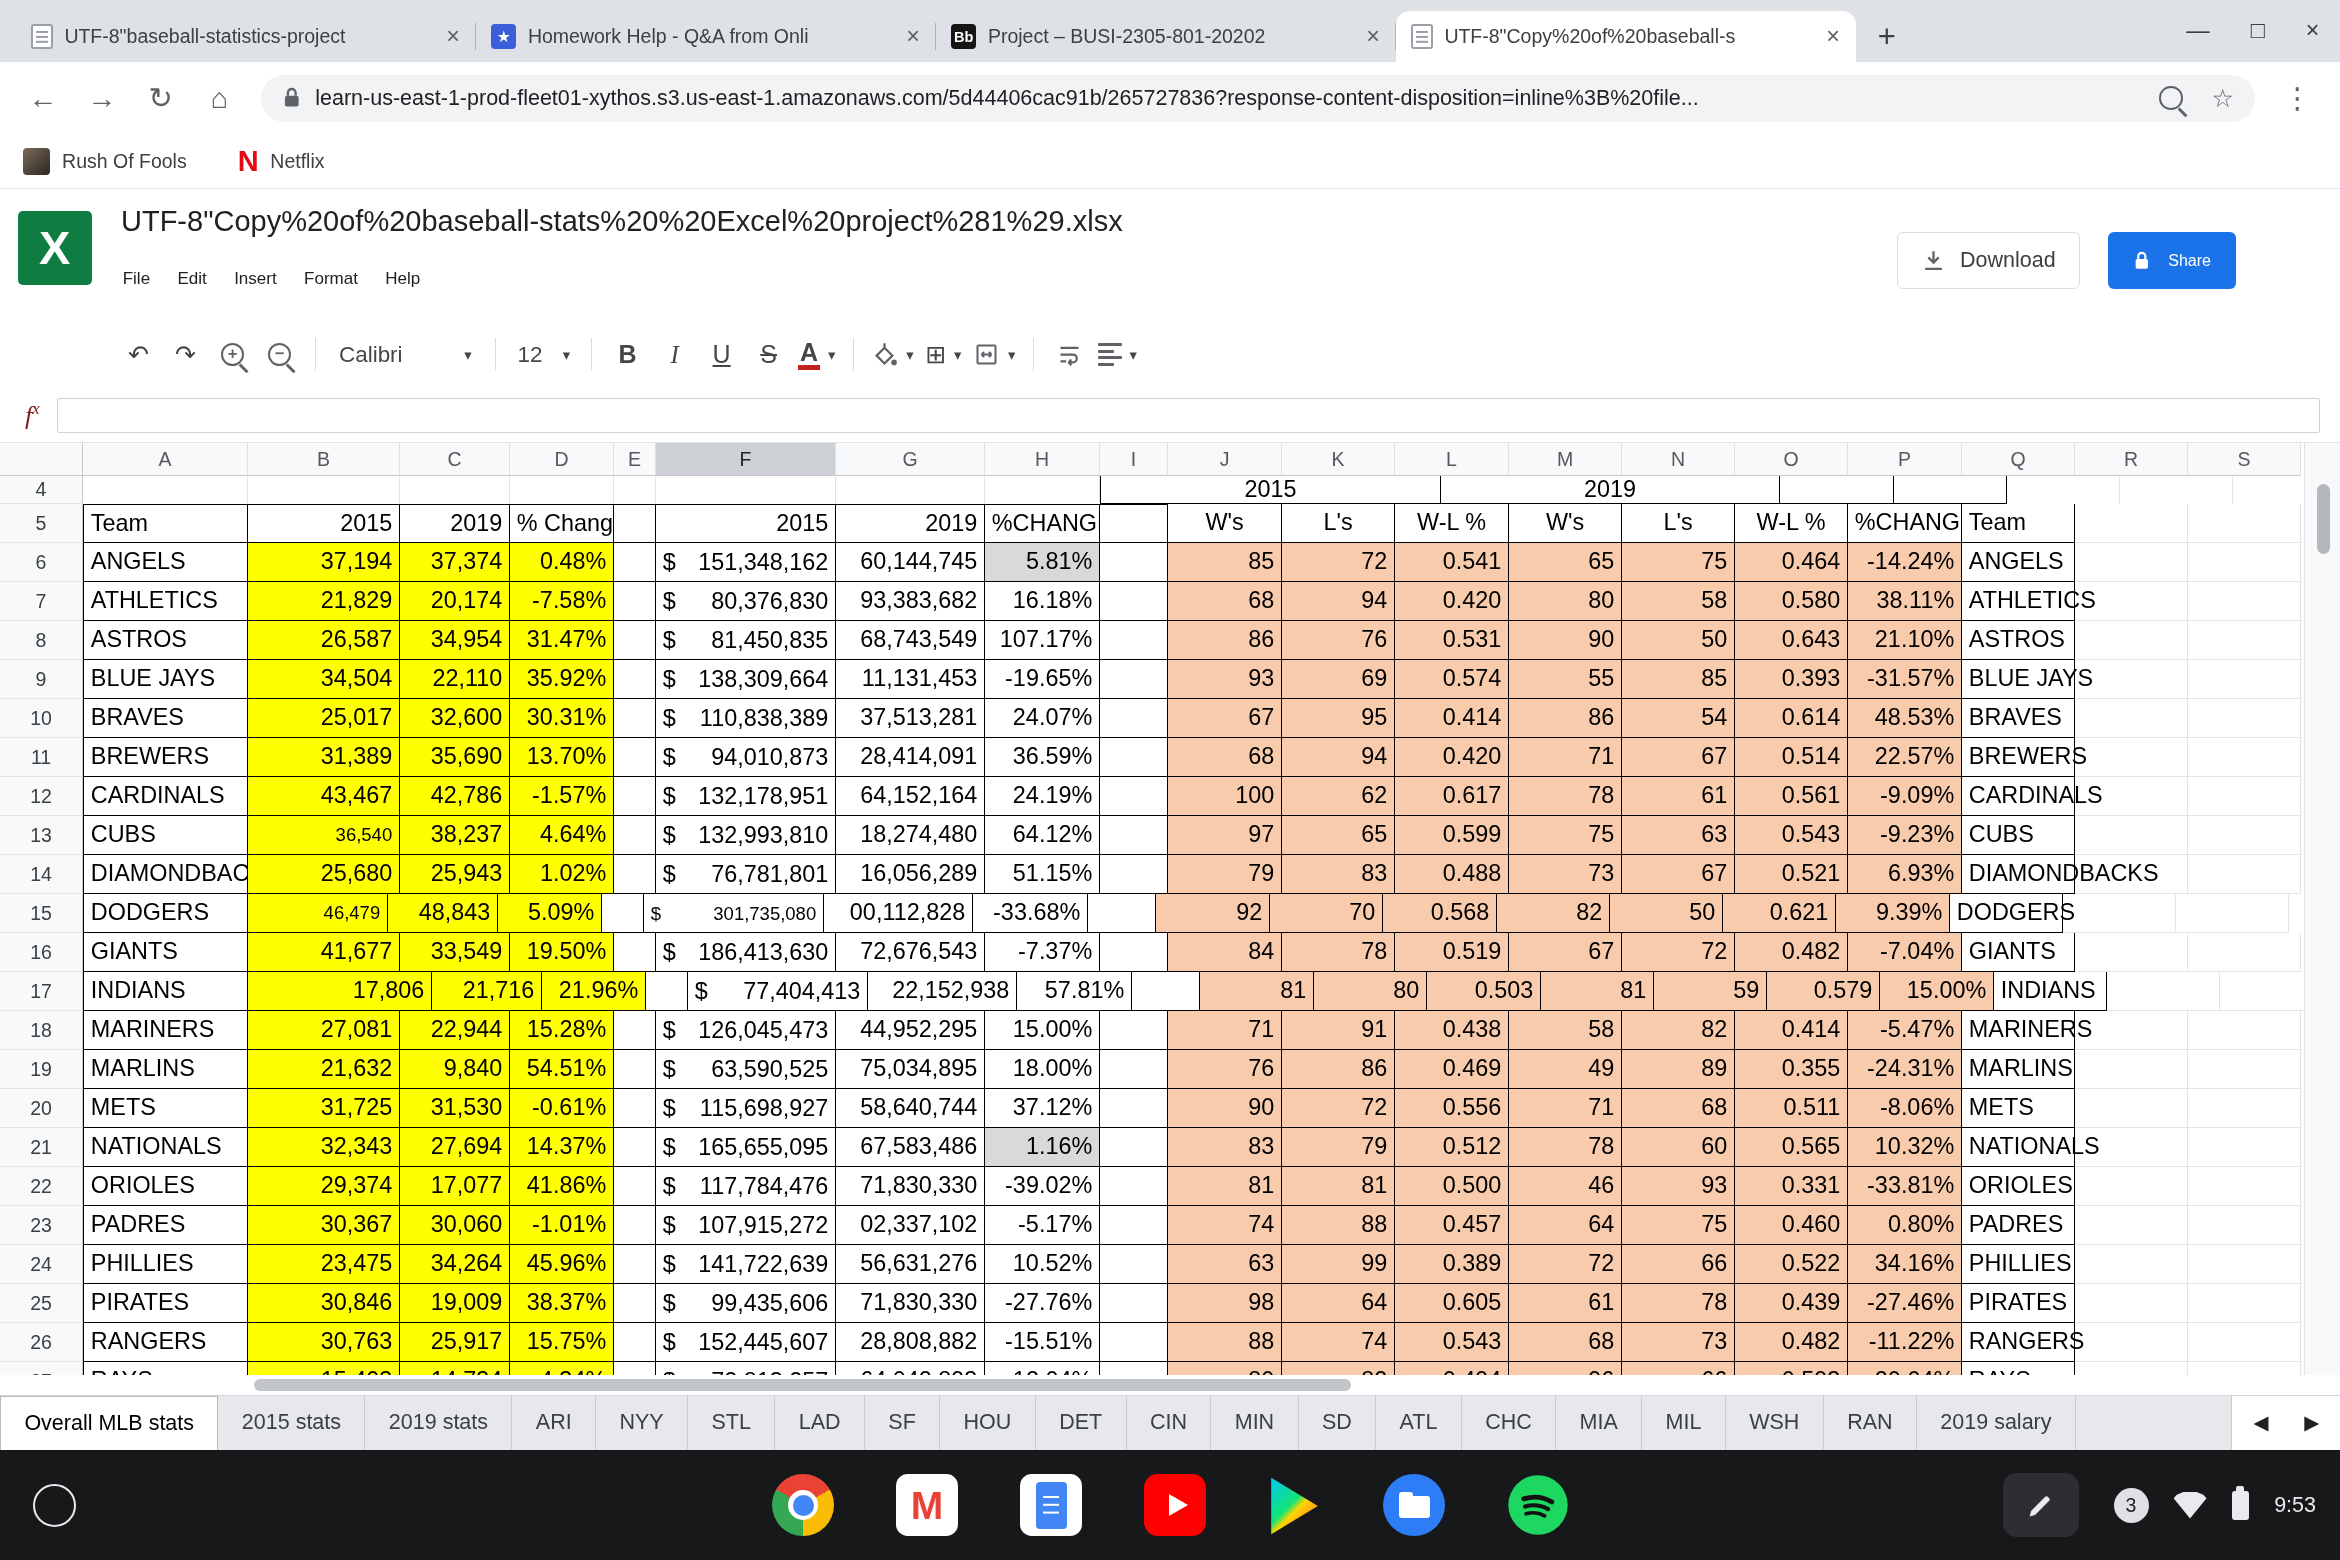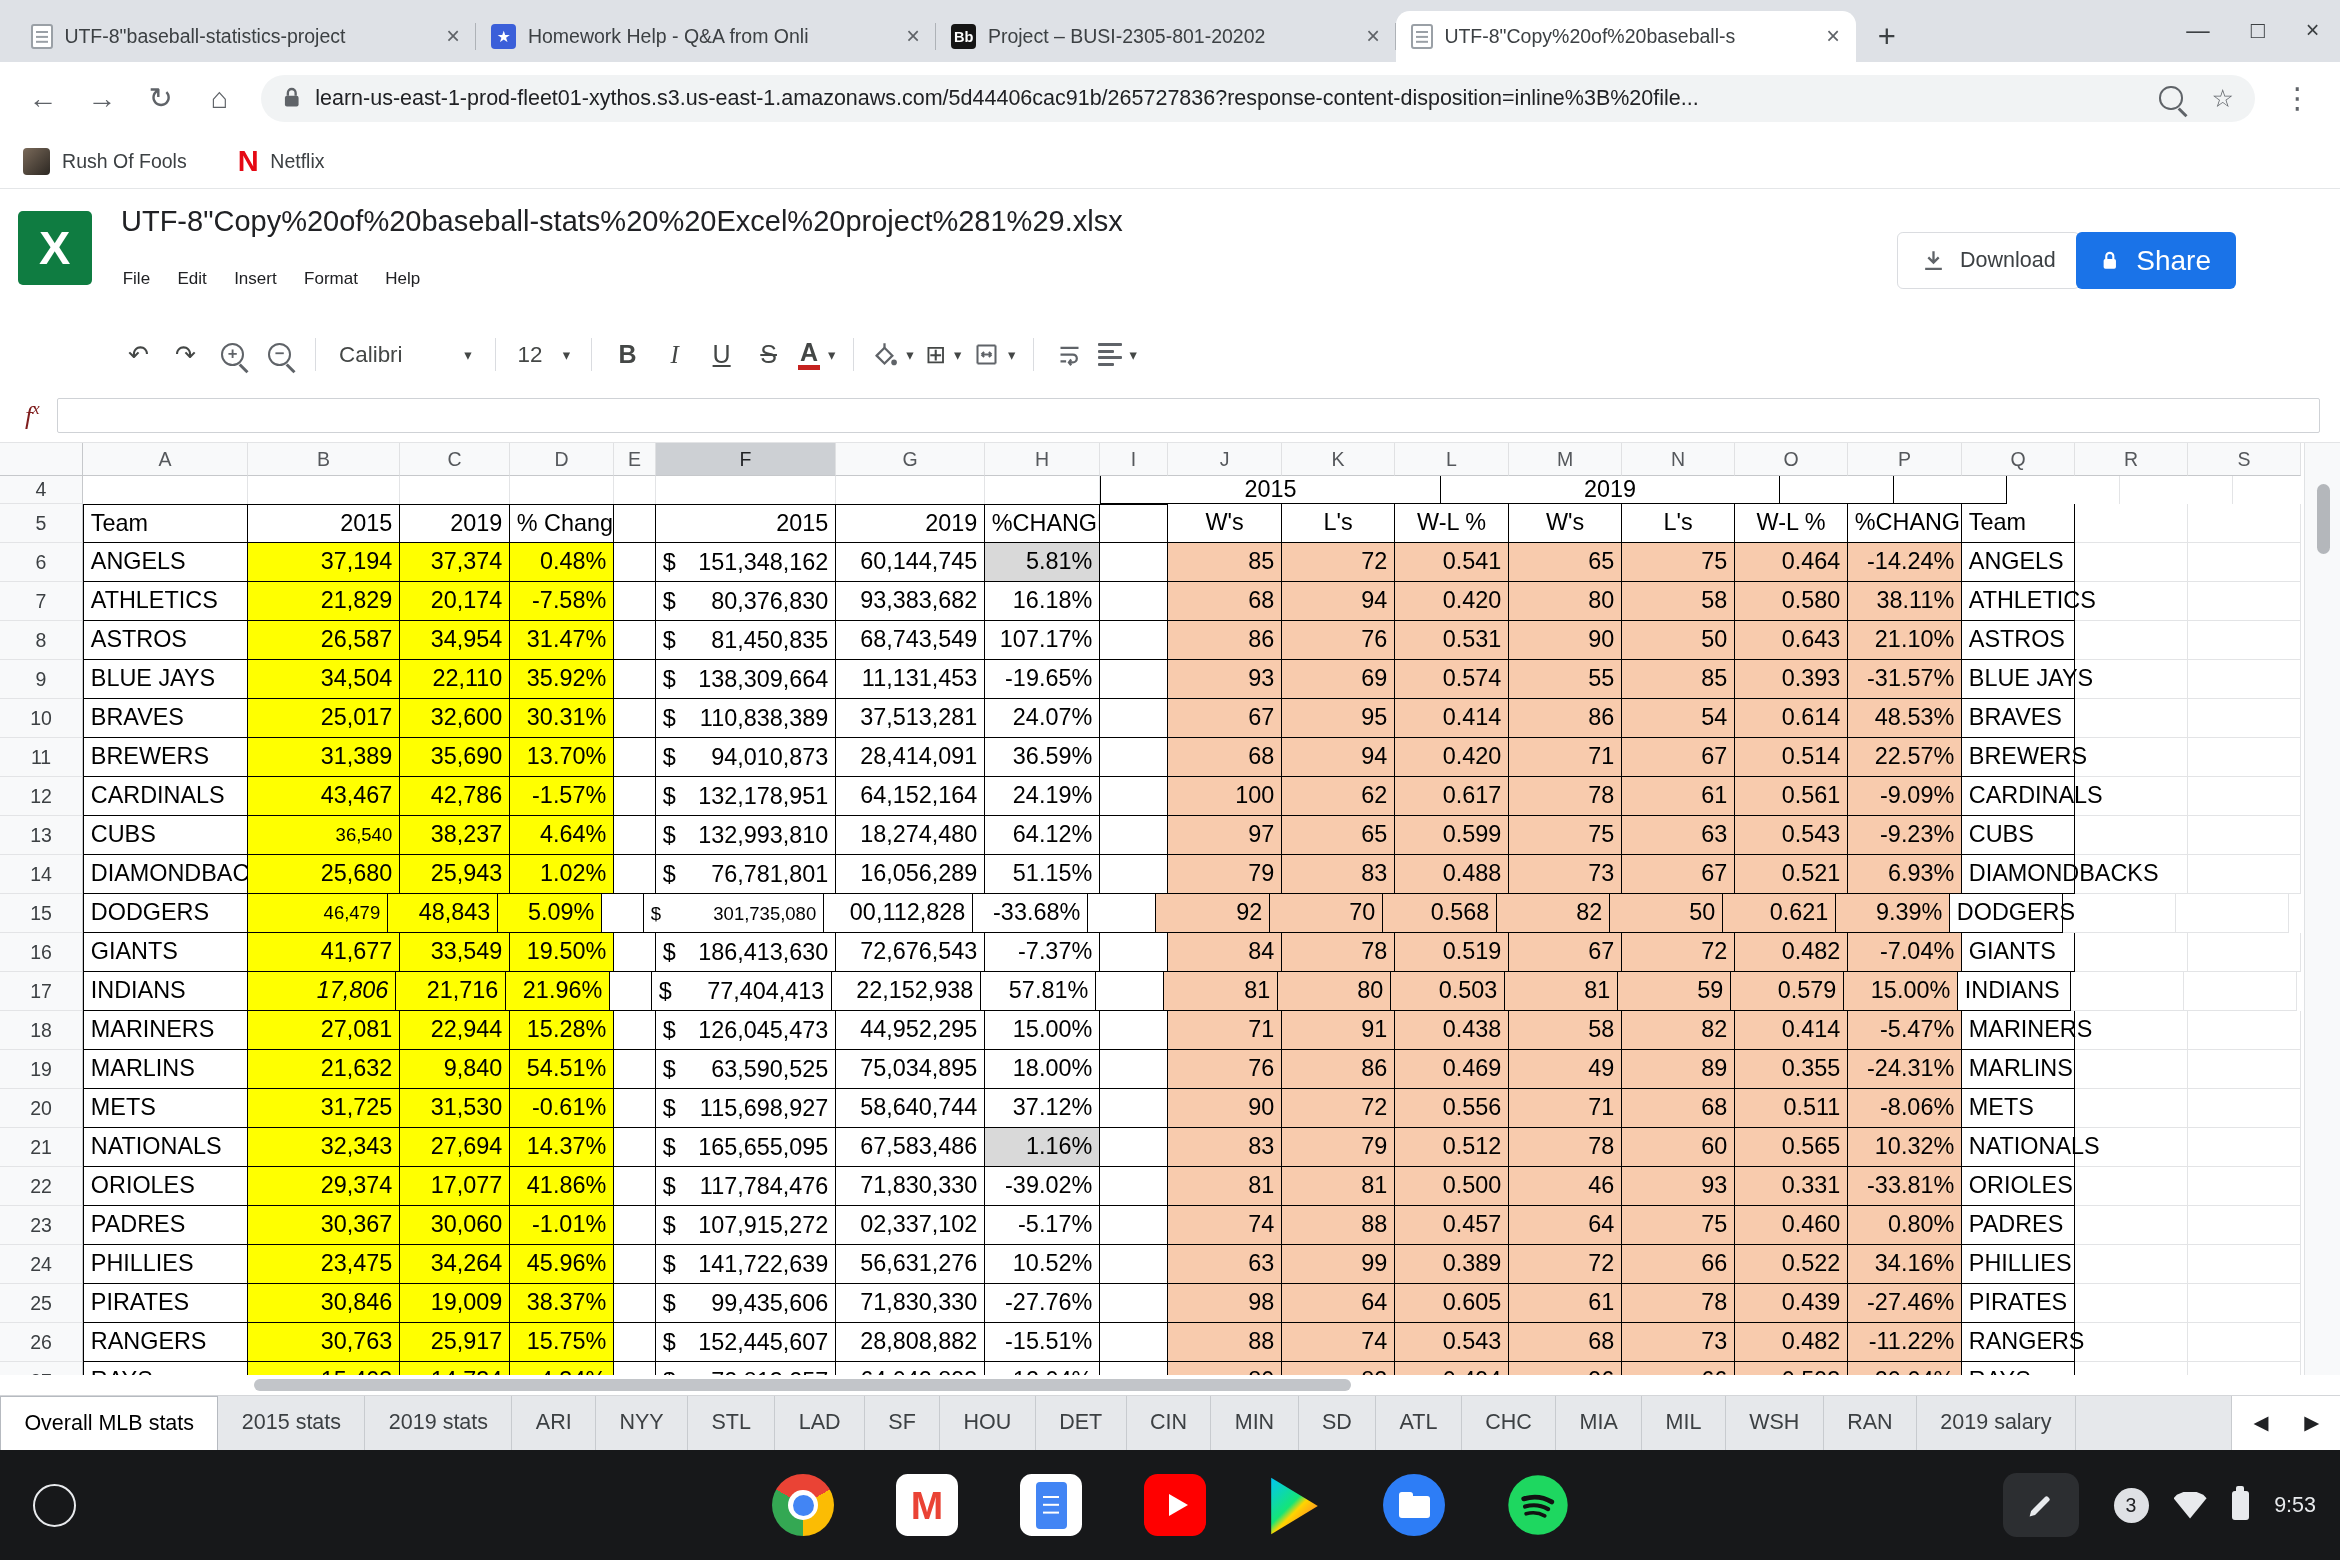--- a/index.html
+++ b/index.html
@@ -39,21 +39,21 @@
 .rof-icon{width:27px;height:27px;border-radius:3.9px;background:linear-gradient(135deg,#7a6a5a,#2c2722)}
 .netflix-glyph{color:#e50914;font-weight:bold;font-size:29px;line-height:1}
 
 
 .apphdr{height:132px;background:#fff;position:relative}
 .xicon{position:absolute;left:17.6px;top:21.5px;width:74px;height:74px;background:#0f7c41;border-radius:4.9px;color:#fff;font-weight:bold;font-size:47px;display:flex;align-items:center;justify-content:center}
 .doctitle{position:absolute;left:121px;top:15.6px;font-size:29px;color:#202124;white-space:nowrap}
 .menubar{position:absolute;left:109px;top:74px;display:flex}
 .menu-item{font-size:17px;color:#202124;padding:5.9px 13.7px;border-radius:5.9px}
 .dlbtn{position:absolute;right:261px;top:43px;height:57px;border:1px solid #dadce0;border-radius:5.9px;display:flex;align-items:center;gap:13.7px;padding:0 23.4px;font-size:21.5px;color:#3c4043;background:#fff}
-.sharebtn{position:absolute;right:105px;top:43px;height:57px;background:#1a73e8;border-radius:5.9px;display:flex;align-items:center;gap:18px;padding:0 25px;font-size:28px;color:#fff}
+.sharebtn{position:absolute;right:105px;top:43px;height:57px;background:#1a73e8;border-radius:5.9px;display:flex;align-items:center;gap:18px;padding:0 25px;font-size:16px;color:#fff}
 
 
 .toolbar{height:67px;background:#fff;display:flex;align-items:center;padding-left:115px}
 .tbtn{min-width:47px;height:45px;display:flex;align-items:center;justify-content:center;color:#444746;font-size:25px;border-radius:3.9px;gap:7.8px;padding:0 5.9px}
 .tsep{width:1px;height:33px;background:#dadce0;margin:0 11.7px;flex:none}
 .fontsel{min-width:156px;justify-content:space-between;font-size:22.4px;padding:0 11.7px}
 .sizesel{min-width:72px;justify-content:space-between;font-size:22.4px;padding:0 9.8px}
 .caret{font-size:14.6px;color:#444746}
 .bold{font-weight:bold}
 .italic{font-style:italic;font-family:"Liberation Serif",serif}
@@ -630,21 +630,21 @@
         <div class="c ar peach" style="width: 113px;">72</div>
         <div class="c ar peach" style="width: 113px;">0.482</div>
         <div class="c ar peach" style="width: 114px;">-7.04%</div>
         <div class="c al ov" style="width: 113px;">GIANTS</div>
         <div class="lt" style="width: 113px;"></div>
         <div class="lt" style="width: 113px;"></div>
       </div>
       <div class="srow" style="height: 39px;">
         <div class="rh">17</div>
         <div class="c al bl" style="width: 165px;">INDIANS</div>
-        <div class="c ar yellow" style="width: 148px; font-style: italic;">17,806</div>
+        <div class="c ar yellow" style="width: 184px;">17,806</div>
         <div class="c ar yellow" style="width: 110px;">21,716</div>
         <div class="c ar yellow" style="width: 104px;">21.96%</div>
         <div class="c al" style="width: 42px;"></div>
         <div class="c ar money" style="width: 180px;">
           <span>$</span>
           <span>77,404,413</span>
         </div>
         <div class="c ar" style="width: 149px;">22,152,938</div>
         <div class="c ar" style="width: 115px;">57.81%</div>
         <div class="c al" style="width: 68px;"></div>

